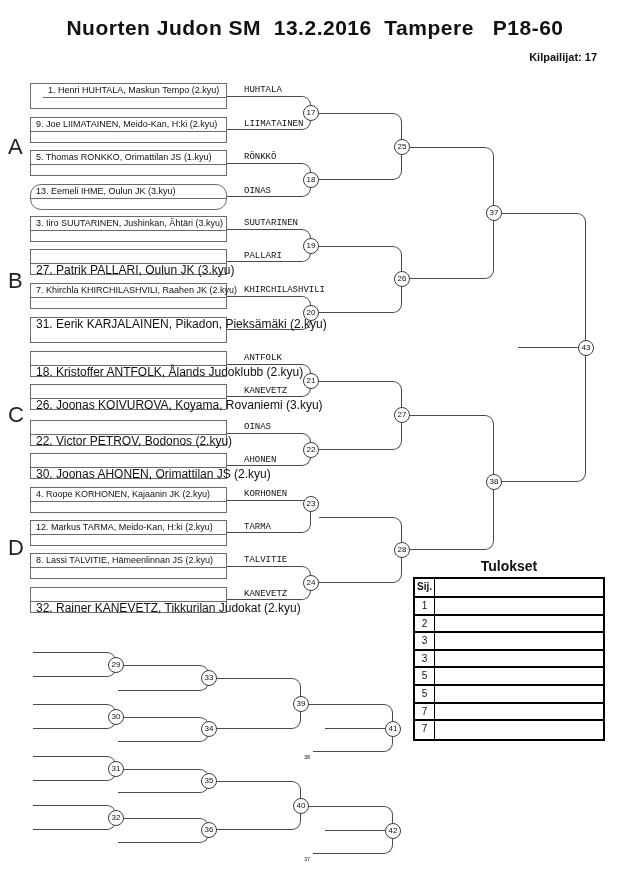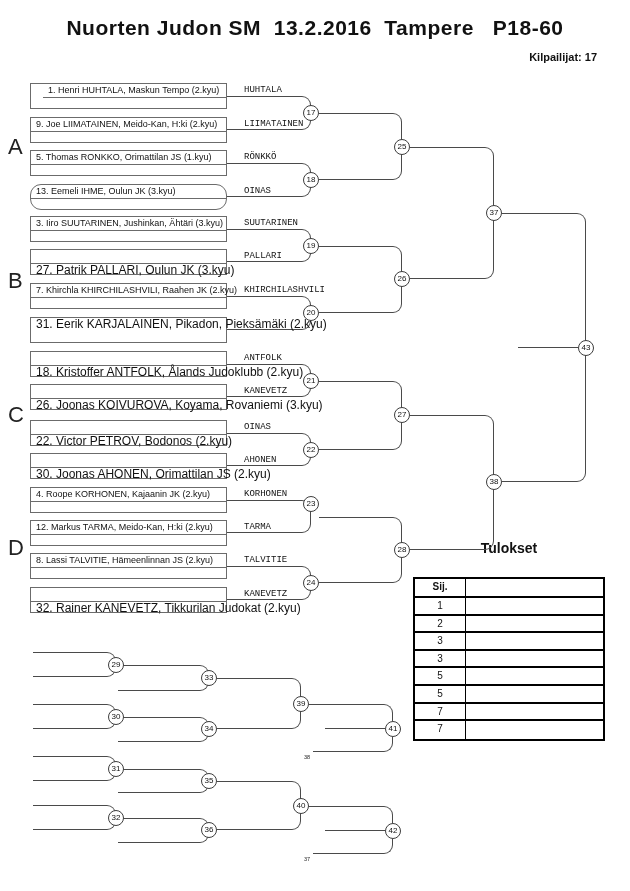--- a/index.html
+++ b/index.html
@@ -20,28 +20,28 @@
         border-bottom:1.5px solid #4a4a4a;border-radius:0 9px 9px 0;box-sizing:border-box;z-index:1;}
   .elbow-top{position:absolute;border-top:1.5px solid #4a4a4a;border-right:1.5px solid #4a4a4a;
         border-radius:0 9px 0 0;box-sizing:border-box;z-index:1;}
   .elbow-bottom{position:absolute;border-bottom:1.5px solid #4a4a4a;border-right:1.5px solid #4a4a4a;
         border-radius:0 0 9px 0;box-sizing:border-box;z-index:1;}
   .hline{position:absolute;border-top:1.5px solid #4a4a4a;z-index:1;}
   .match-circle{position:absolute;width:16px;height:16px;border:1px solid #3d3d3d;border-radius:50%;
         background:#fff;box-sizing:border-box;z-index:4;font-size:8px;line-height:13.5px;
         text-align:center;color:#111;}
   .loser-ref{position:absolute;font-size:5.5px;color:#222;z-index:2;line-height:6px;}
-  .results-title{position:absolute;left:413px;top:540px;width:192px;text-align:center;
+  .results-title{position:absolute;left:413px;top:558px;width:192px;text-align:center;
         font-size:14px;font-weight:bold;}
   .results-table{position:absolute;left:413px;top:577px;width:192px;border:2px solid #000;
         box-sizing:border-box;background:#fff;z-index:5;}
   .res-row{display:flex;border-bottom:2px solid #000;height:17.6px;box-sizing:border-box;}
   .res-row:last-child{border-bottom:none;}
   .res-head{height:19px;font-weight:bold;}
-  .res-c1{width:51px;border-right:1px solid #000;box-sizing:border-box;text-align:center;
+  .res-c1{width:20px;border-right:1px solid #000;box-sizing:border-box;text-align:center;
         font-size:10px;line-height:16px;}
   .res-c2{flex:1;text-align:center;font-size:10px;line-height:16px;}
 </style>
 </head>
 <body>
 
 <div id="page">
   <div class="title">Nuorten Judon SM  13.2.2016  Tampere   P18-60</div>
   <div class="competitors">Kilpailijat: 17</div>
 

